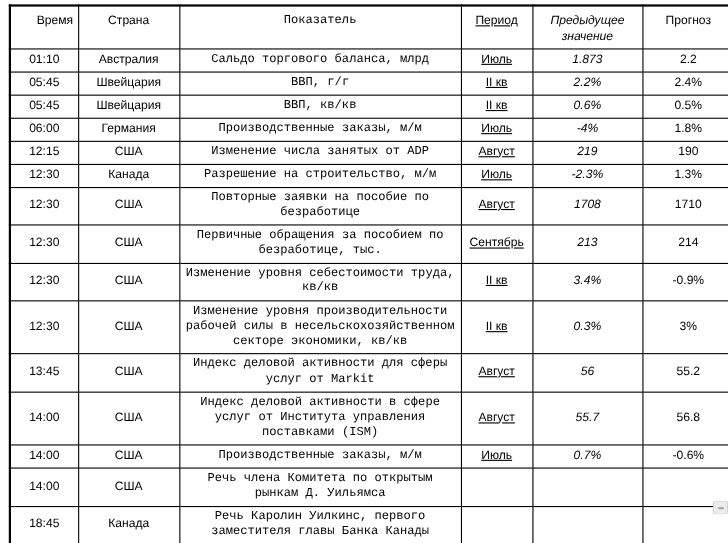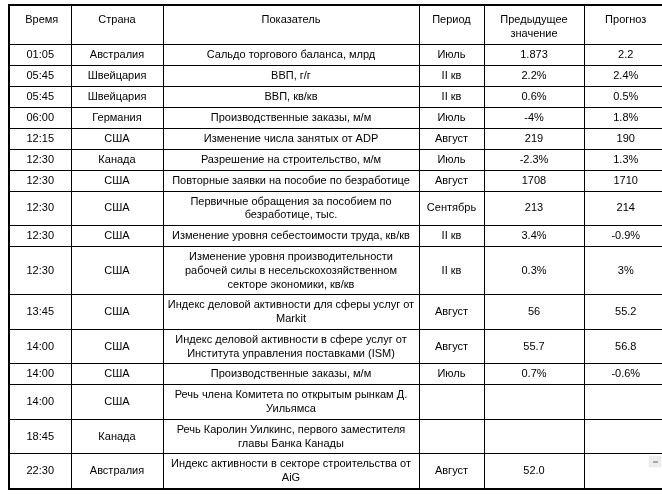--- a/index.html
+++ b/index.html
@@ -38,27 +38,27 @@
     overflow: hidden;
     word-wrap: break-word;
   }
   table.calendar thead th {
     font-weight: normal;
     vertical-align: top;
     padding-top: 7px;
     height: 36px;
     box-sizing: border-box;
   }
-  table.calendar thead th.col-time { text-align: center; padding-left: 7px; }
+  table.calendar thead th.col-time { text-align: right; padding-left: 7px; }
   tbody tr { height: 21px; }
   .col-time      { width: 62px; }
   .col-country   { width: 92px; }
-  .col-indicator { width: 256px; }
-  .col-period    { width: 65px; }
-  .col-previous  { width: 100px; }
+  .col-indicator { width: 256px; font-family: Liberation Mono, monospace; }
+  .col-period    { width: 65px; text-decoration: underline; }
+  .col-previous  { width: 100px; font-style: italic; }
   .col-forecast  { width: 84px; }
   .scroll-btn {
     position: absolute;
     left: 649px;
     top: 456px;
     width: 12px;
     height: 11px;
     background: #ededed;
     border-radius: 2px;
     box-shadow: 0 0 1px #cccccc;
@@ -83,21 +83,21 @@
         <th class="col-time">Время</th>
         <th class="col-country">Страна</th>
         <th class="col-indicator">Показатель</th>
         <th class="col-period">Период</th>
         <th class="col-previous">Предыдущее значение</th>
         <th class="col-forecast">Прогноз</th>
       </tr>
     </thead>
     <tbody>
         <tr>
-          <td class="col-time">01:05</td>
+          <td class="col-time">01:10</td>
           <td class="col-country">Австралия</td>
           <td class="col-indicator">Сальдо торгового баланса, млрд</td>
           <td class="col-period">Июль</td>
           <td class="col-previous">1.873</td>
           <td class="col-forecast">2.2</td>
         </tr>
         <tr>
           <td class="col-time">05:45</td>
           <td class="col-country">Швейцария</td>
           <td class="col-indicator">ВВП, г/г</td>

